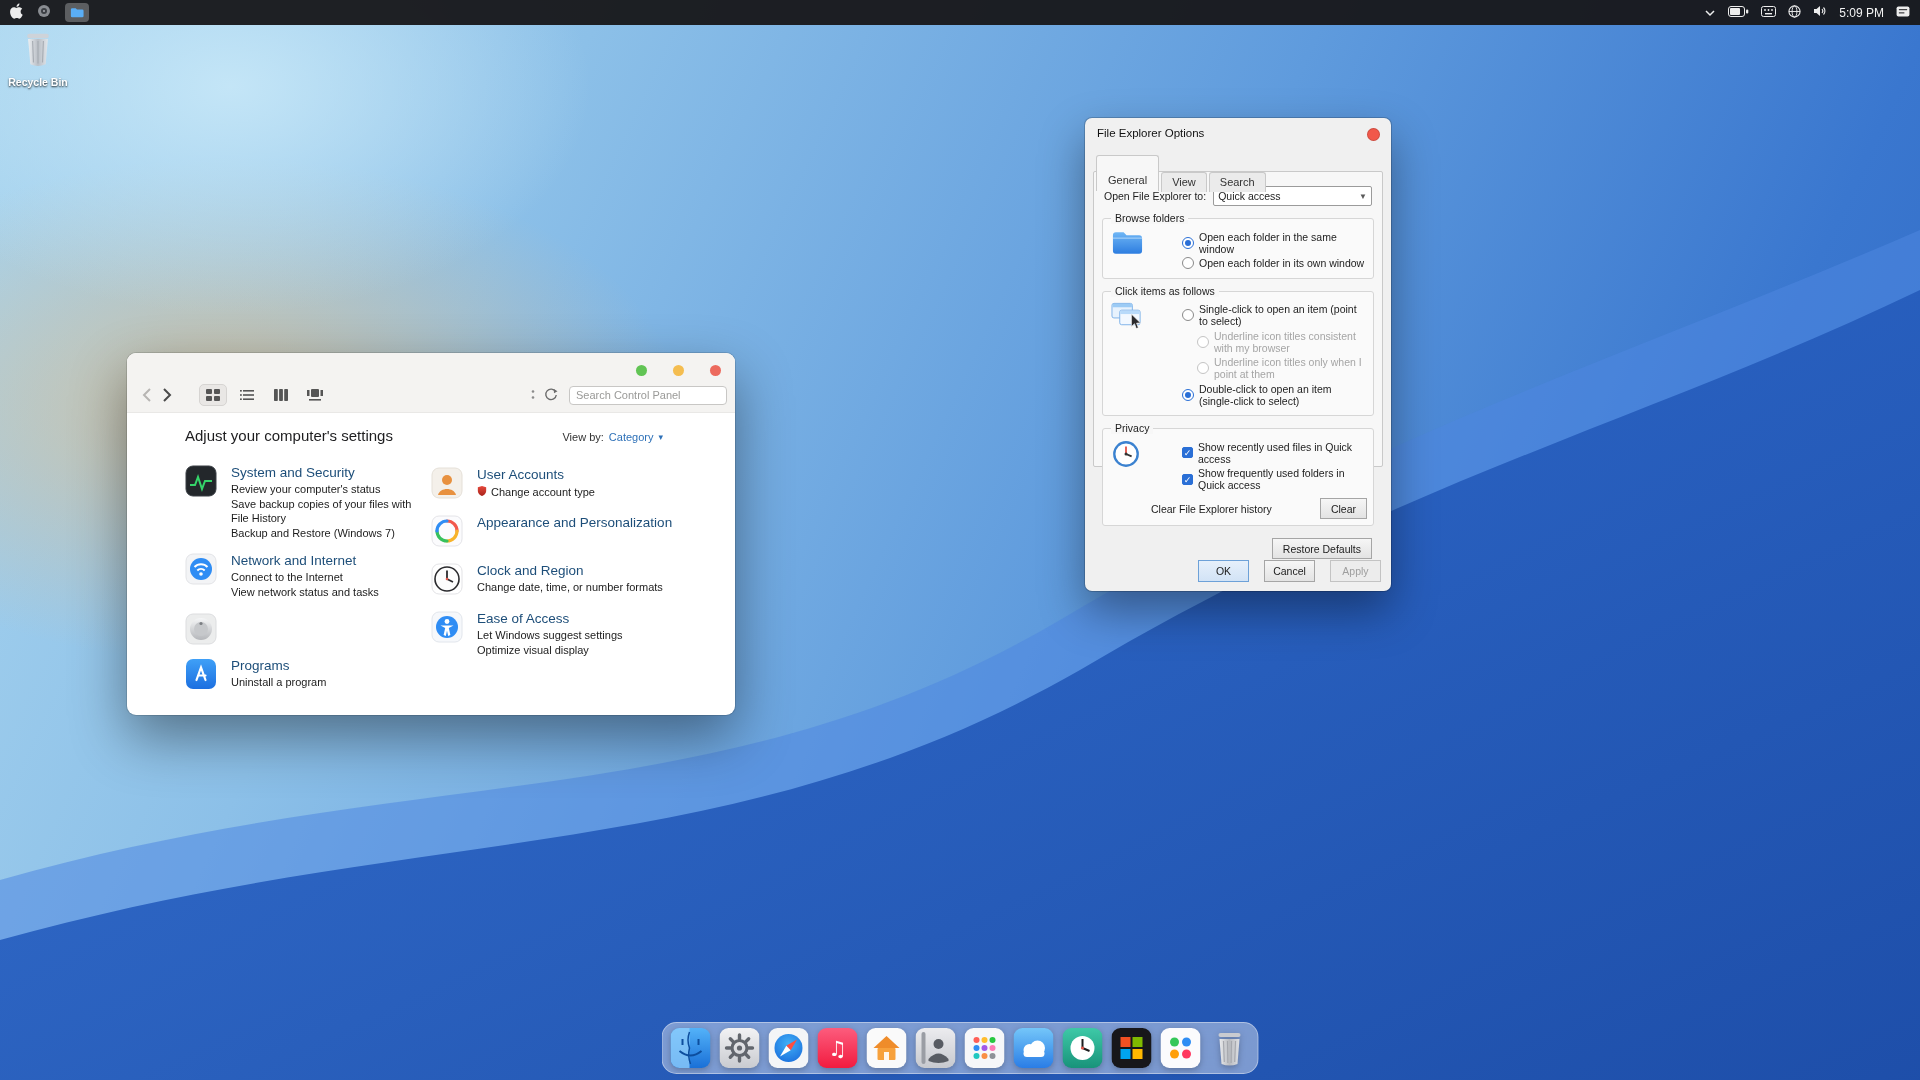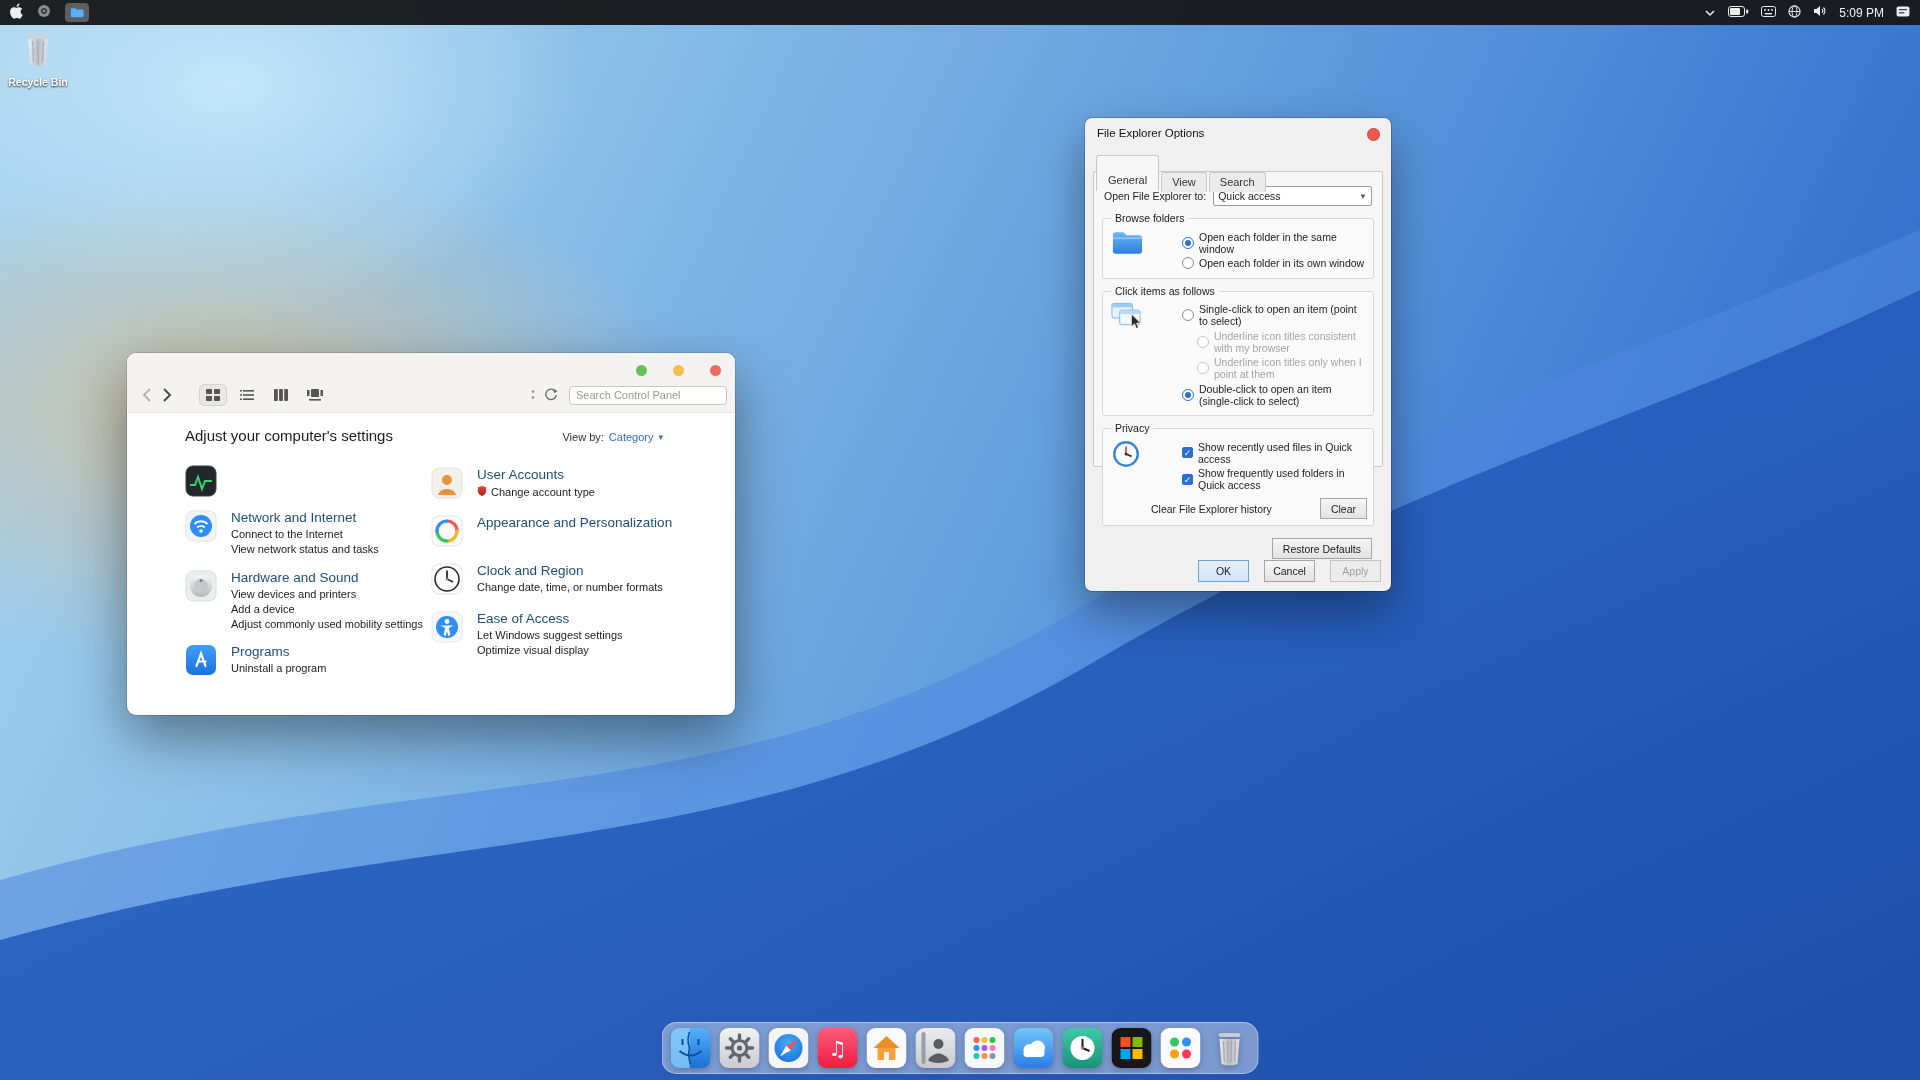--- a/index.html
+++ b/index.html
@@ -293,20 +293,26 @@
   </div>
 
   <div class="col left">
     <div class="cat-item">
       <span class="cat-icon">
         <svg viewBox="0 0 32 32" width="32" height="32">
             <rect x="1" y="1" width="30" height="30" rx="7" fill="#23272b" stroke="#3a3f45"></rect>
             <polyline points="5,20 10,20 13,12 17,24 20,16 27,16" fill="none" stroke="#35d46a" stroke-width="2"></polyline>
           </svg>
       </span>
+      <div class="cat-text">
+        <div class="cat-title">System and Security</div>
+        <div class="cat-link">Review your computer's status</div>
+        <div class="cat-link wrap">Save backup copies of your files with File History</div>
+        <div class="cat-link">Backup and Restore (Windows 7)</div>
+      </div>
     </div>
     <div class="cat-item">
       <span class="cat-icon">
         <svg viewBox="0 0 32 32" width="32" height="32">
             <rect x="1" y="1" width="30" height="30" rx="7" fill="#f3f4f6" stroke="#e2e3e6"></rect>
             <circle cx="16" cy="16" r="11" fill="#2f8df4"></circle>
             <path d="M9.5,14 a9,9 0 0 1 13,0" stroke="#fff" stroke-width="2" fill="none"></path>
             <path d="M12.3,17.5 a5.3,5.3 0 0 1 7.4,0" stroke="#fff" stroke-width="2" fill="none"></path>
             <circle cx="16" cy="21" r="1.8" fill="#fff"></circle>
           </svg>
@@ -325,26 +331,20 @@
                 <stop offset="0" stop-color="#f5f6f7"></stop>
                 <stop offset="1" stop-color="#b4b6ba"></stop>
               </linearGradient>
             </defs>
             <rect x="1" y="1" width="30" height="30" rx="7" fill="#eceded" stroke="#dcdddf"></rect>
             <circle cx="16" cy="16" r="11" fill="url(#knob)"></circle>
             <circle cx="16" cy="16" r="7" fill="#c6c8cb"></circle>
             <circle cx="16" cy="10.5" r="1.6" fill="#7b7e83"></circle>
           </svg>
       </span>
-      <div class="cat-text">
-        <div class="cat-title">Hardware and Sound</div>
-        <div class="cat-link">View devices and printers</div>
-        <div class="cat-link">Add a device</div>
-        <div class="cat-link">Adjust commonly used mobility settings</div>
-      </div>
     </div>
     <div class="cat-item">
       <span class="cat-icon">
         <svg viewBox="0 0 32 32" width="32" height="32">
             <defs>
               <linearGradient id="appg" x1="0" x2="0" y1="0" y2="1">
                 <stop offset="0" stop-color="#3fa0f7"></stop>
                 <stop offset="1" stop-color="#1c6fe0"></stop>
               </linearGradient>
             </defs>

